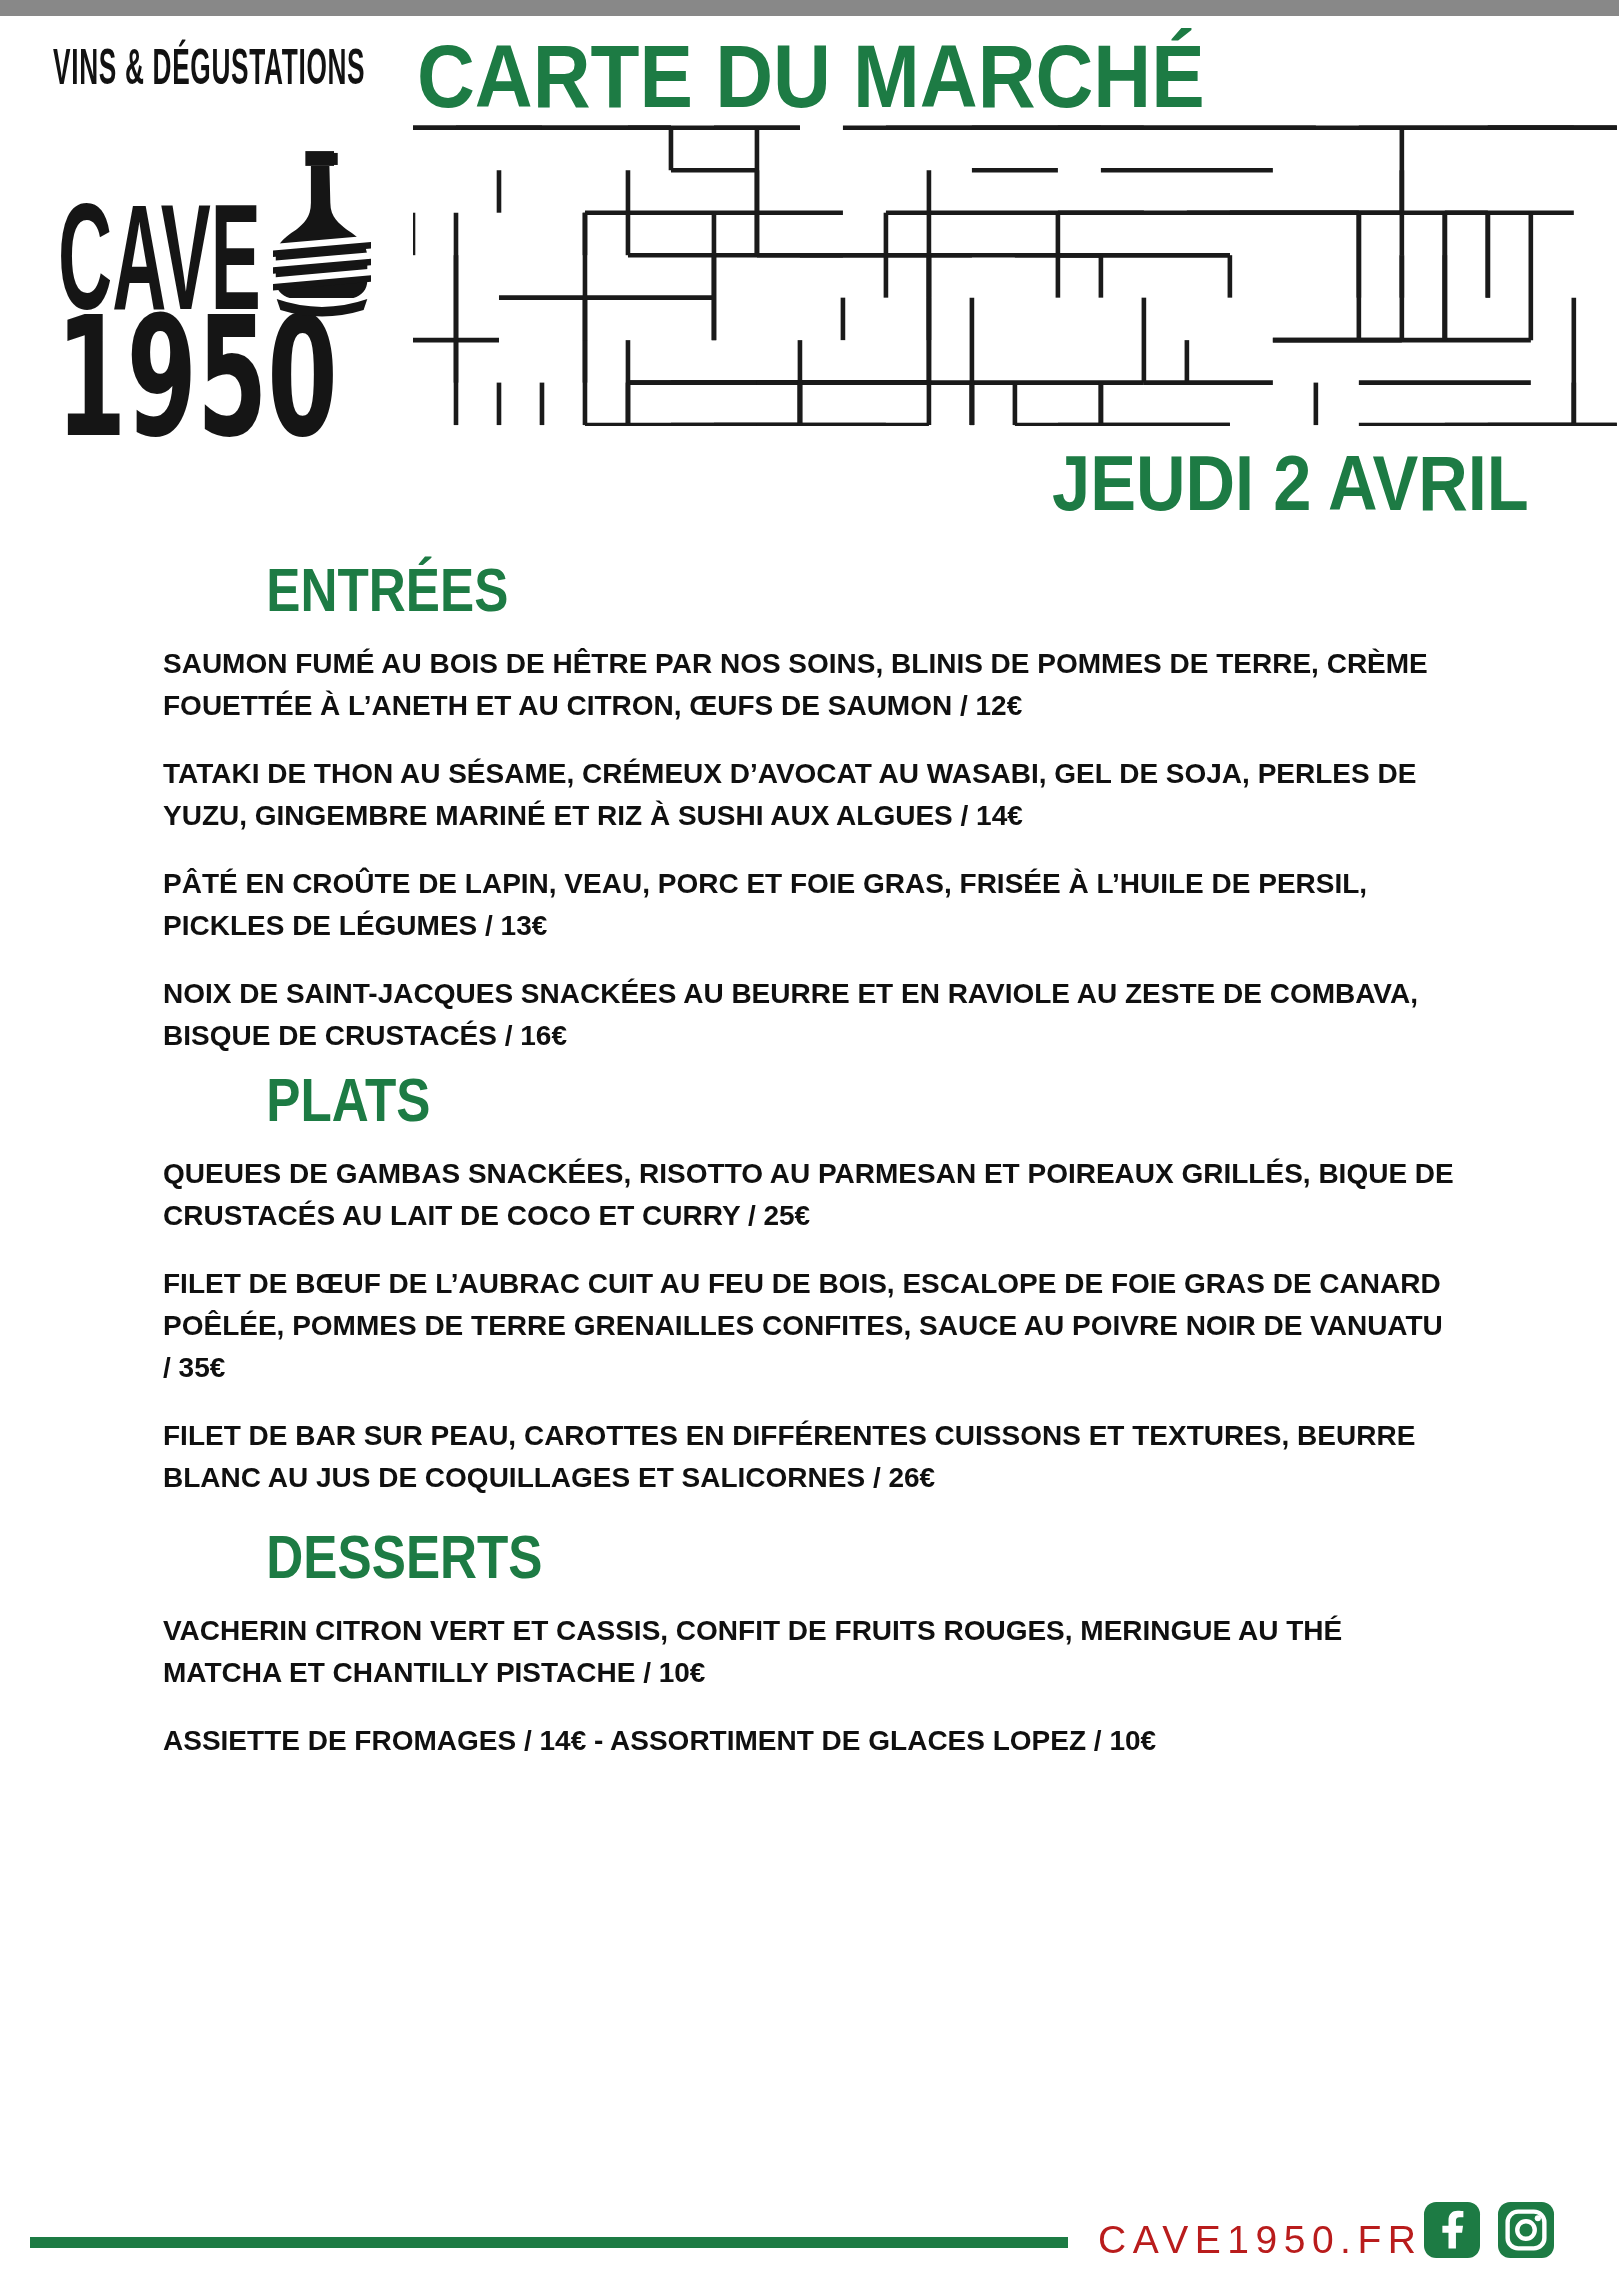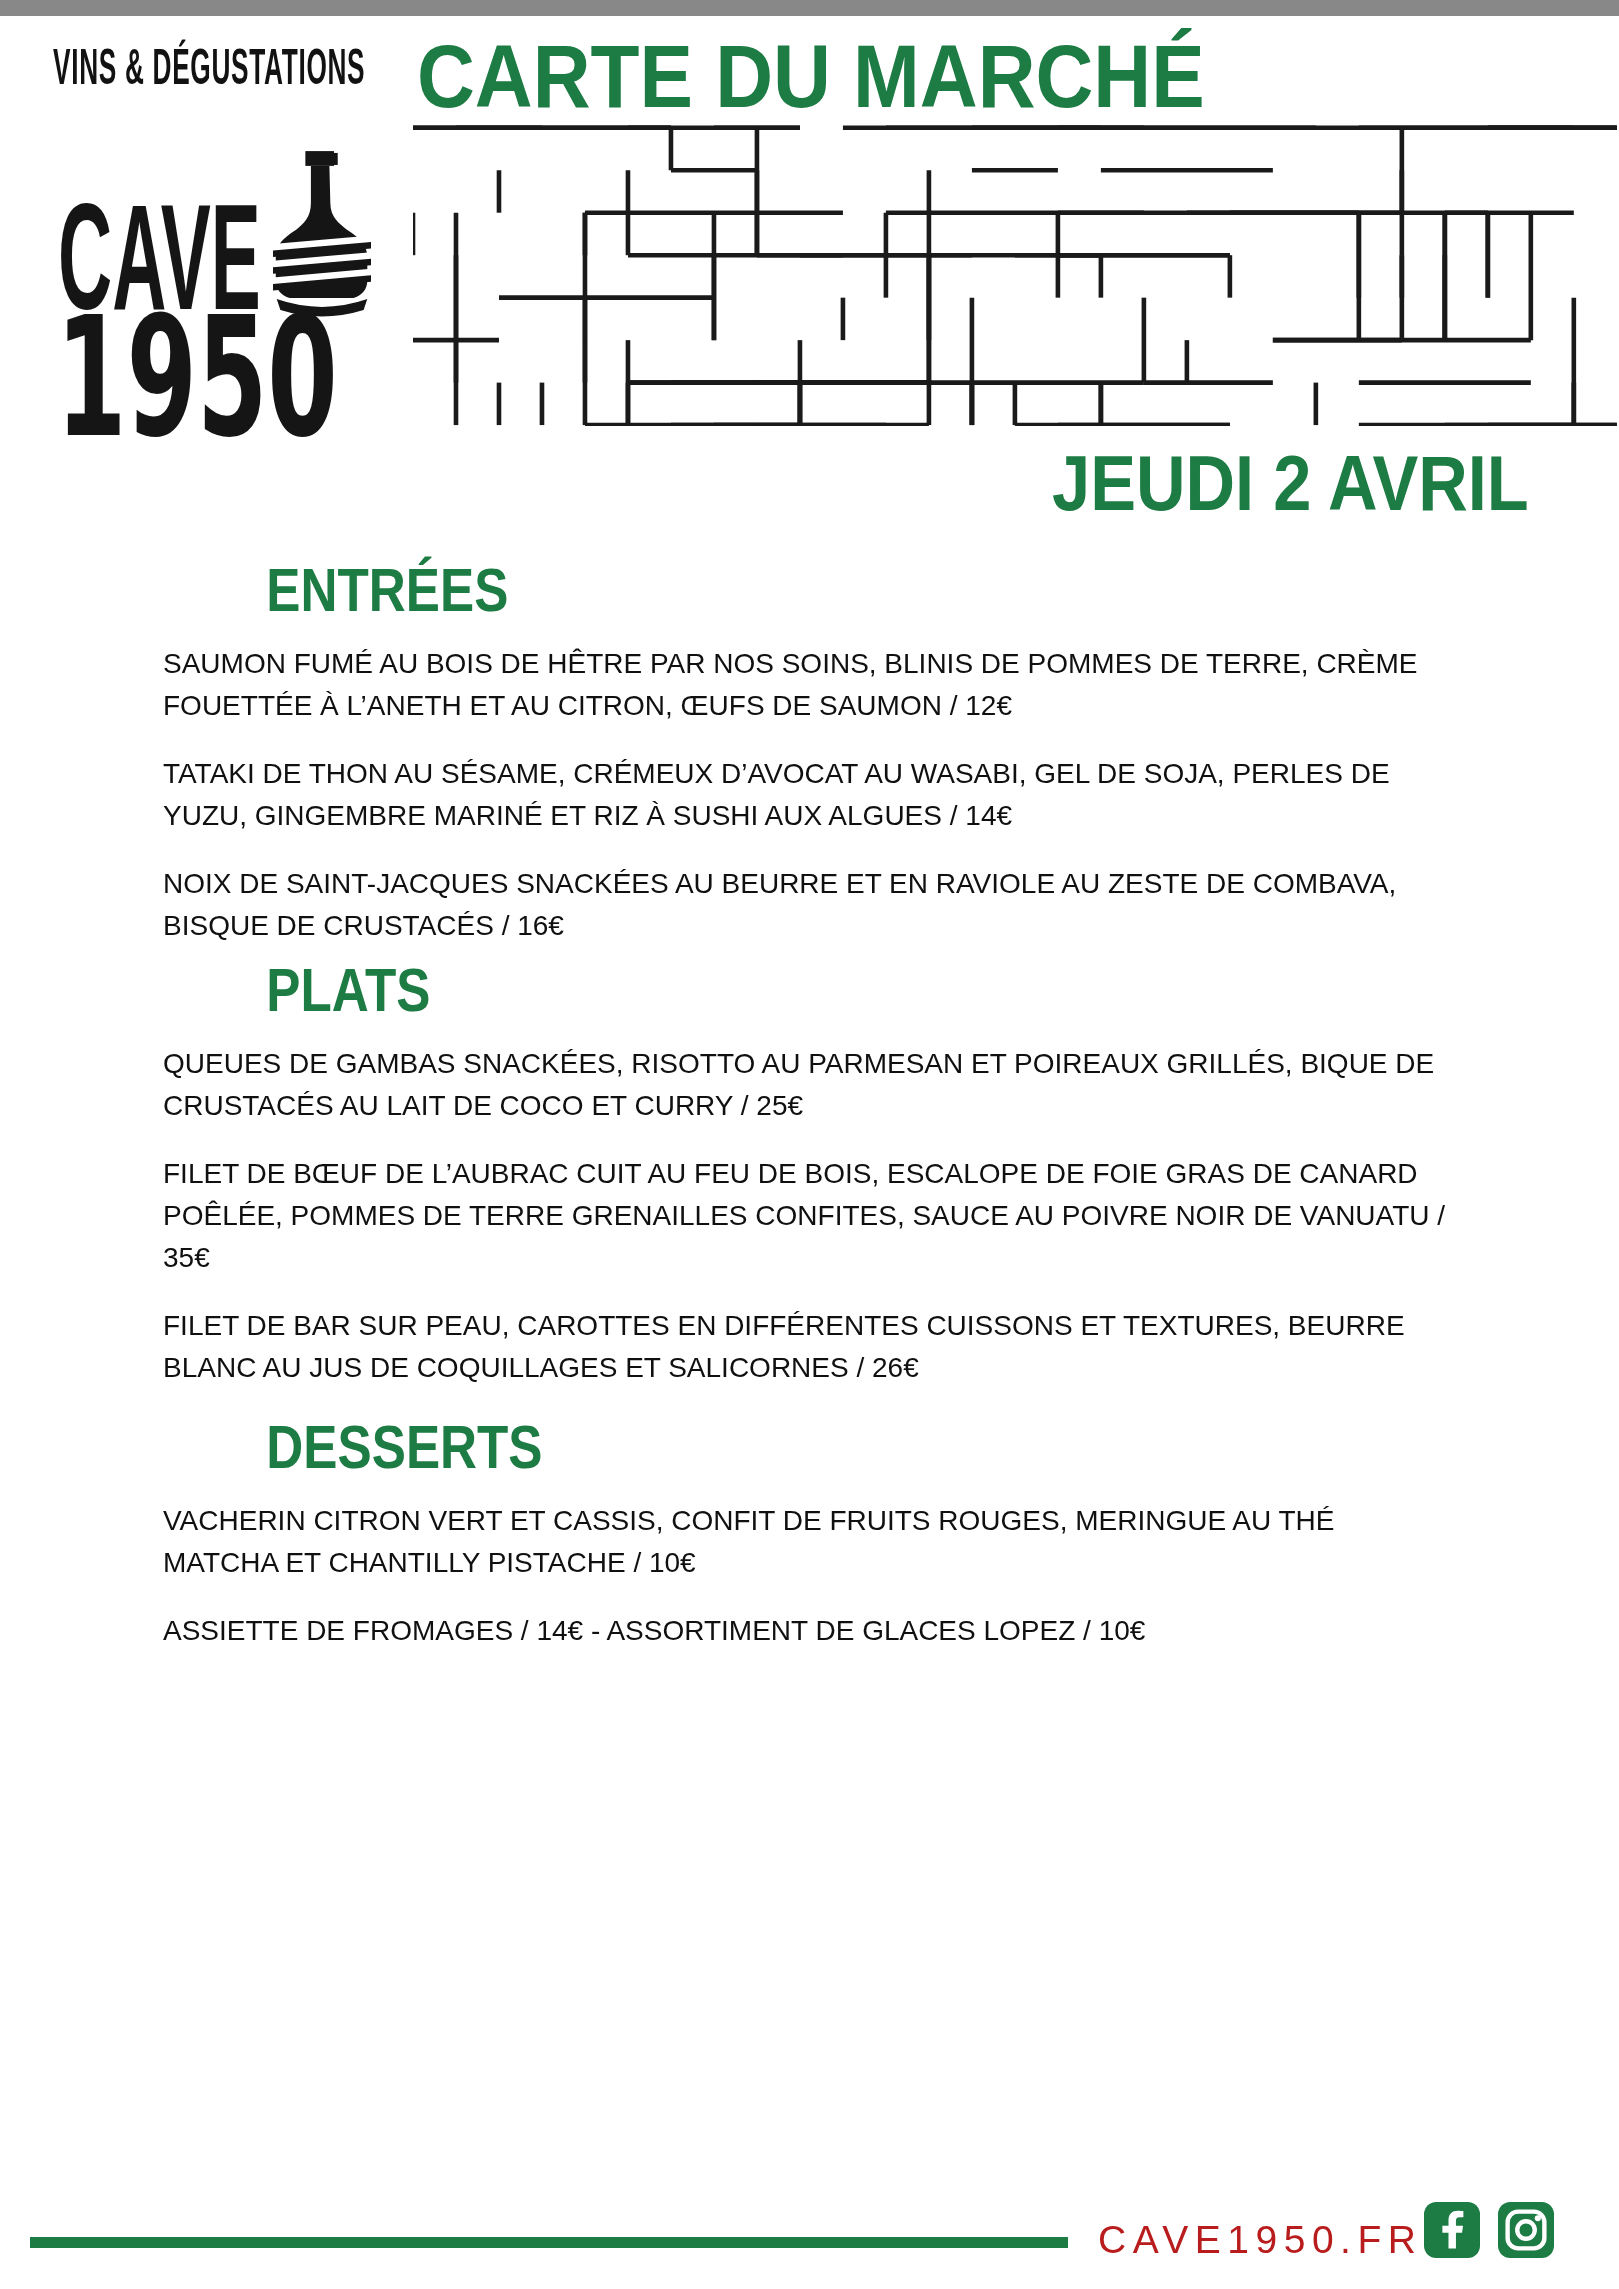--- a/index.html
+++ b/index.html
@@ -22,21 +22,21 @@
         white-space:nowrap;transform:scaleX(.88);transform-origin:left top;}
 
   .maze{position:absolute;left:413px;top:109px;width:1204px;height:301px;}
   .maze line{stroke:#1a1a1a;stroke-width:5;}
 
   
   .menu{position:absolute;left:163px;top:527px;width:1292px;text-align:left;color:#111111;}
   .menu h2.section{margin:14.8px 0 20px;font-size:61px;font-weight:700;line-height:65px;
                    transform:scaleX(.84);transform-origin:center top;}
   .menu h2.snug{margin-top:-14.8px;}
-  .menu p.item{margin:0 0 26px;font-size:28px;font-weight:400;line-height:42px;color:#101010;}
+  .menu p.item{margin:0 0 26px;font-size:28px;font-weight:700;line-height:42px;color:#101010;}
 
   
   .footer-bar{position:absolute;left:30px;top:2221px;width:1038px;height:11px;}
   .site{position:absolute;left:1098px;top:2202px;font-size:39px;font-weight:400;letter-spacing:6.5px;
         color:#b91c1c;white-space:nowrap;}
   .social{position:absolute;top:2186px;width:58px;height:56px;}
   .social.fb{left:1423px;}
   .social.ig{left:1497px;}
 </style>
 </head>
@@ -170,20 +170,21 @@
       <line x1="372.8" y1="3" x2="372.8" y2="141"></line>
       <line x1="512.6" y1="95" x2="512.6" y2="187"></line>
       <line x1="745.6" y1="141" x2="745.6" y2="187"></line>
     </svg>
   <div class="date" style="color: rgb(29, 123, 68);">JEUDI 2 AVRIL</div>
 
   <main class="menu" id="menu">
       <h2 class="section" style="color: rgb(29, 123, 68);">ENTRÉES</h2>
       <p class="item">SAUMON FUMÉ AU BOIS DE HÊTRE PAR NOS SOINS, BLINIS DE POMMES DE TERRE, CRÈME FOUETTÉE À L’ANETH ET AU CITRON, ŒUFS DE SAUMON / 12€</p>
       <p class="item">TATAKI DE THON AU SÉSAME, CRÉMEUX D’AVOCAT AU WASABI, GEL DE SOJA, PERLES DE YUZU, GINGEMBRE MARINÉ ET RIZ À SUSHI AUX ALGUES / 14€</p>
+      <p class="item">PÂTÉ EN CROÛTE DE LAPIN, VEAU, PORC ET FOIE GRAS, FRISÉE À L’HUILE DE PERSIL, PICKLES DE LÉGUMES / 13€</p>
       <p class="item">NOIX DE SAINT-JACQUES SNACKÉES AU BEURRE ET EN RAVIOLE AU ZESTE DE COMBAVA, BISQUE DE CRUSTACÉS / 16€</p>
       <h2 class="section snug" style="color: rgb(29, 123, 68);">PLATS</h2>
       <p class="item">QUEUES DE GAMBAS SNACKÉES, RISOTTO AU PARMESAN ET POIREAUX GRILLÉS, BIQUE DE CRUSTACÉS AU LAIT DE COCO ET CURRY / 25€</p>
       <p class="item">FILET DE BŒUF DE L’AUBRAC CUIT AU FEU DE BOIS, ESCALOPE DE FOIE GRAS DE CANARD POÊLÉE, POMMES DE TERRE GRENAILLES CONFITES, SAUCE AU POIVRE NOIR DE VANUATU / 35€</p>
       <p class="item">FILET DE BAR SUR PEAU, CAROTTES EN DIFFÉRENTES CUISSONS ET TEXTURES, BEURRE BLANC AU JUS DE COQUILLAGES ET SALICORNES / 26€</p>
       <h2 class="section" style="color: rgb(29, 123, 68);">DESSERTS</h2>
       <p class="item">VACHERIN CITRON VERT ET CASSIS, CONFIT DE FRUITS ROUGES, MERINGUE AU THÉ MATCHA ET CHANTILLY PISTACHE / 10€</p>
       <p class="item">ASSIETTE DE FROMAGES / 14€ - ASSORTIMENT DE GLACES LOPEZ / 10€</p>
     </main>
 

